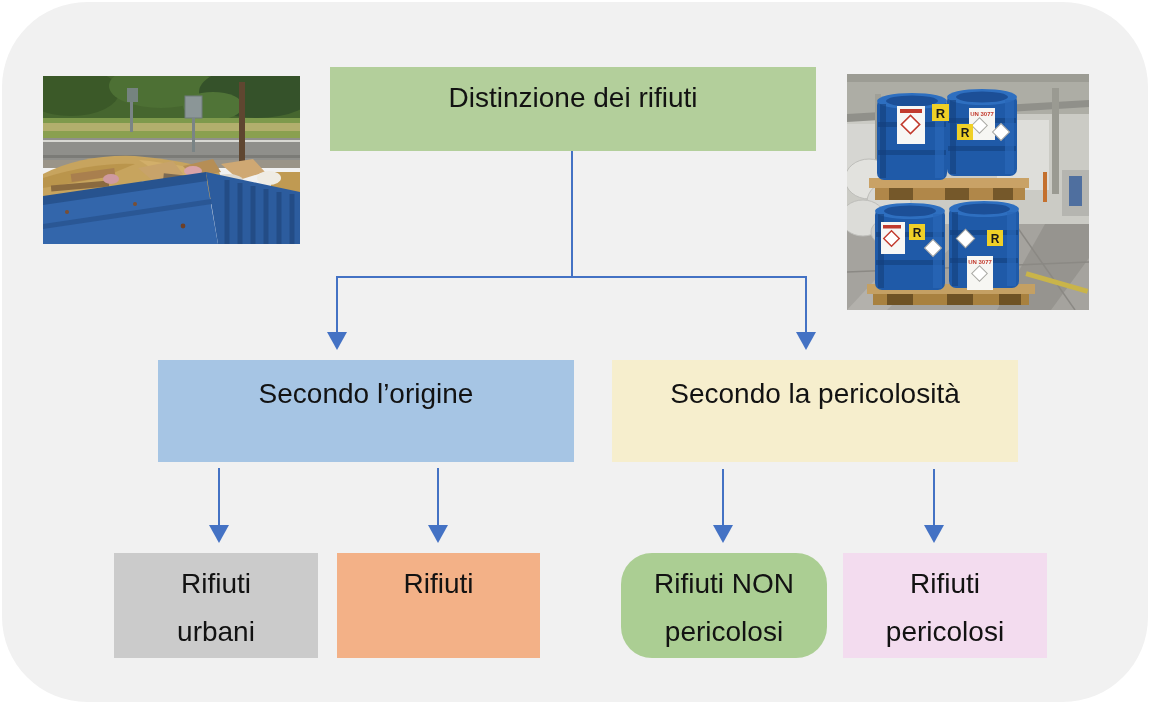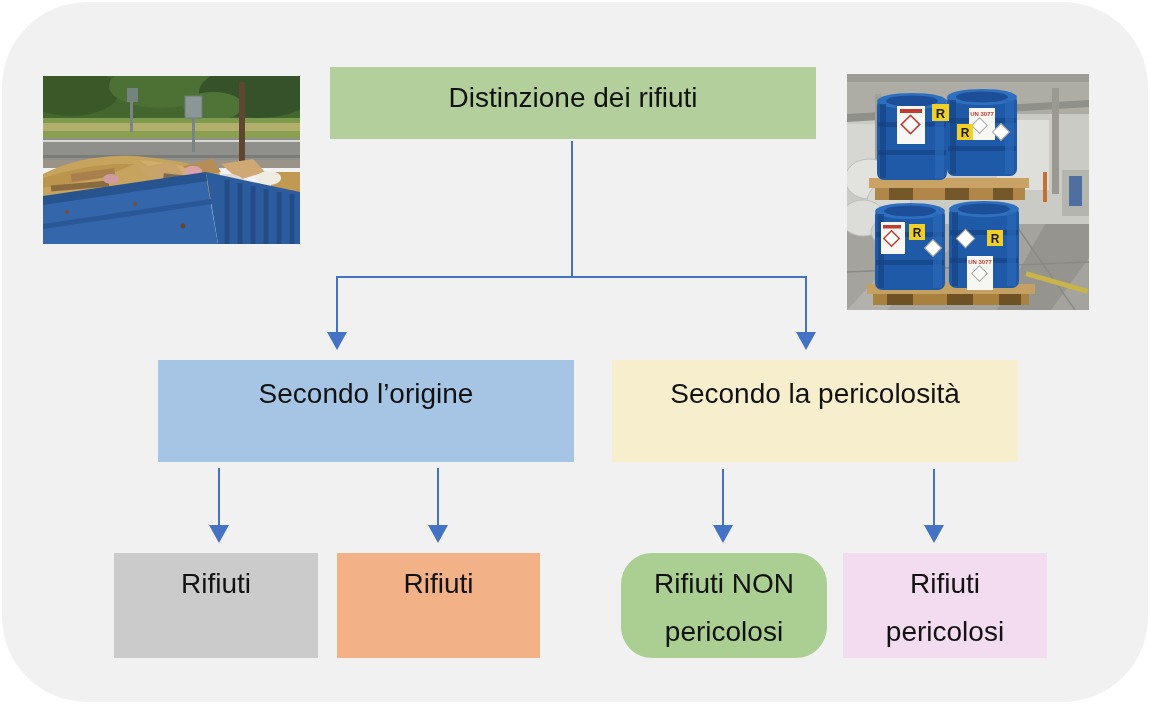--- a/index.html
+++ b/index.html
@@ -21,21 +21,21 @@
   }
   .photo{position:absolute;margin:0;overflow:hidden;}
   .photo svg{display:block;}
   .photo-left{left:43px;top:76px;width:257px;height:168px;}
   .photo-right{left:847px;top:74px;width:242px;height:236px;}
   .connectors{position:absolute;left:0;top:0;pointer-events:none;}
   .node{
     position:absolute;display:flex;flex-direction:column;align-items:center;
     box-sizing:border-box;color:var(--text);text-align:center;
   }
-  .node-root{left:330px;top:67px;width:486px;height:72px;font-size:28px;line-height:44px;padding-top:9px;}
+  .node-root{left:330px;top:67px;width:486px;height:84px;font-size:28px;line-height:44px;padding-top:9px;}
   .node-branch{font-size:28px;line-height:42px;padding-top:13px;}
   #node-origine{left:134px;top:360px;width:416px;height:102px;}
   #node-pericolosita{left:612px;top:360px;width:406px;height:102px;}
   .node-leaf{font-size:28px;line-height:48px;padding-top:7px;text-align:right;}
   #node-urbani{left:114px;top:553px;width:204px;height:105px;}
   #node-speciali{left:337px;top:553px;width:203px;height:105px;}
   #node-non-pericolosi{left:621px;top:553px;width:206px;height:105px;border-radius:31px;}
   #node-pericolosi{left:843px;top:553px;width:204px;height:105px;}
   svg text{font-family:"Liberation Sans", sans-serif;}
 </style>
@@ -212,20 +212,21 @@
   <div class="node node-branch" id="node-origine" style="background-color: rgb(166, 197, 228); margin-left: 24px;">
     <span>Secondo l’origine</span>
   </div>
 
   <div class="node node-branch" id="node-pericolosita" style="background-color: rgb(246, 238, 205);">
     <span>Secondo la pericolosità</span>
   </div>
 
   <div class="node node-leaf" id="node-urbani" style="background-color: rgb(203, 203, 203);">
     <span>Rifiuti</span>
+    <span>urbani</span>
   </div>
 
   <div class="node node-leaf" id="node-speciali" style="background-color: rgb(243, 177, 135);">
     <span>Rifiuti</span>
   </div>
 
   <div class="node node-leaf" id="node-non-pericolosi" style="background-color: rgb(171, 206, 147);">
     <span>Rifiuti NON</span>
     <span>pericolosi</span>
   </div>

